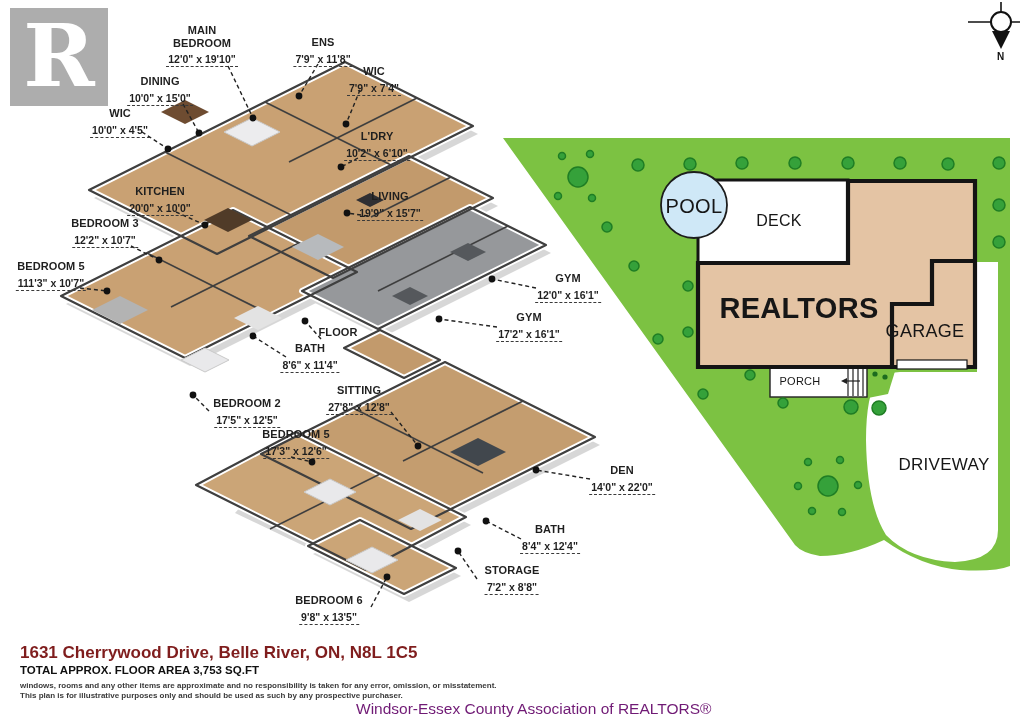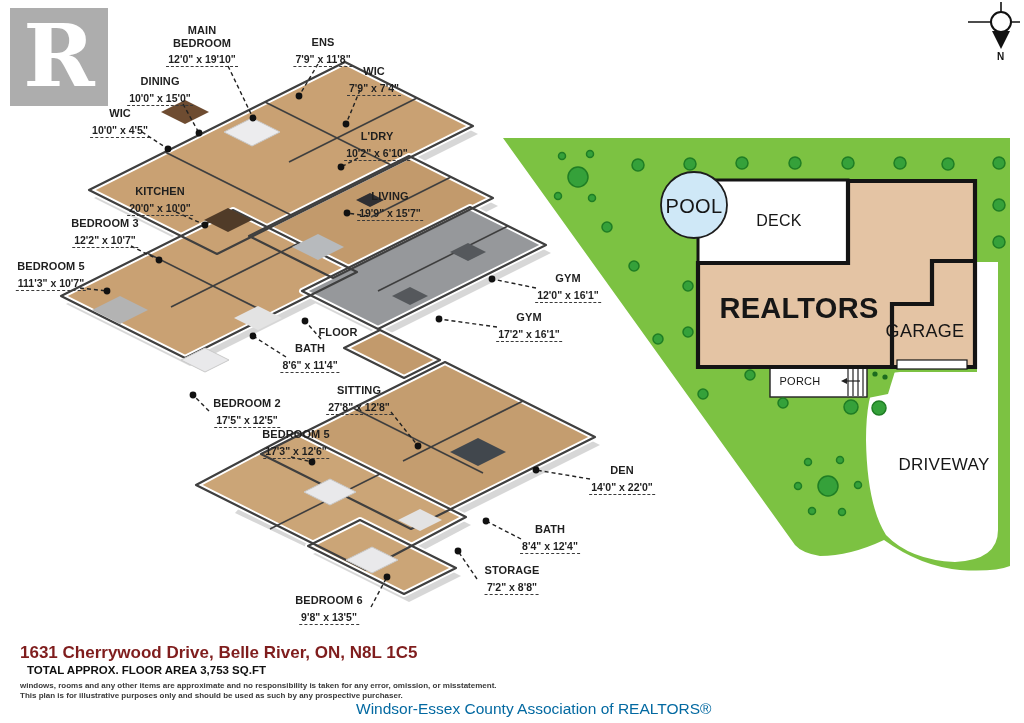--- a/index.html
+++ b/index.html
@@ -19,24 +19,24 @@
           z-index:6;white-space:nowrap;letter-spacing:.3px;}
   
   #logo{position:absolute;left:10px;top:8px;width:98px;height:98px;background:#9c9c9c;
         opacity:.82;z-index:1;}
   #logo span{display:block;text-align:center;font-family:"DejaVu Serif",serif;font-weight:bold;
         font-size:86px;line-height:96px;color:#fff;}
   #logotext{position:absolute;left:6px;top:101px;font-size:27px;font-weight:bold;color:#a3a3a3;
         letter-spacing:1px;z-index:1;opacity:.9;}
   
   #addr{position:absolute;left:20px;top:643px;font-size:17px;font-weight:bold;color:#7f1d1d;z-index:6;}
-  #area{position:absolute;left:20px;top:664px;font-size:11.5px;font-weight:bold;color:#101010;z-index:6;margin-left:7px;}
+  #area{position:absolute;left:20px;top:664px;font-size:11.5px;font-weight:bold;color:#101010;z-index:6;}
   #disc{position:absolute;left:20px;top:681px;font-size:8px;font-weight:bold;color:#3a3a3a;
         line-height:9.6px;z-index:6;}
-  #assoc{position:absolute;left:356px;top:700px;font-size:15.5px;color:#0369a1;z-index:6;}
+  #assoc{position:absolute;left:356px;top:700px;font-size:15.5px;color:#701a75;z-index:6;}
 </style>
 </head>
 <body>
 
 <div id="canvas">
 
   <div id="logo">
     <span>R</span>
   </div>
 

